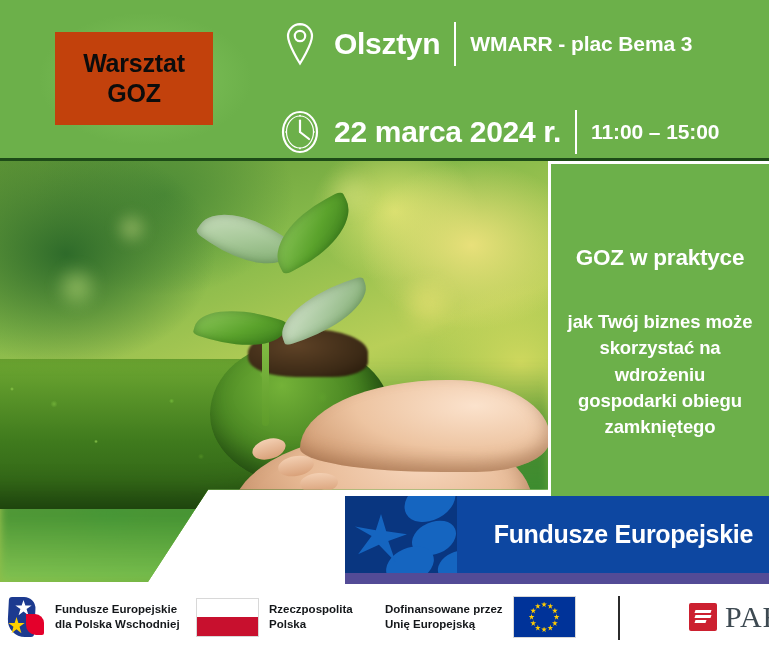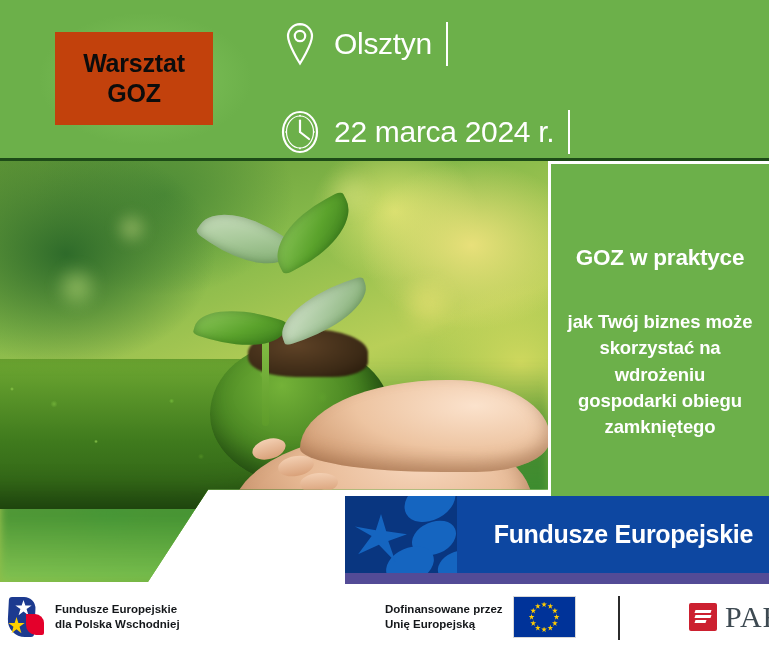--- a/index.html
+++ b/index.html
@@ -79,21 +79,21 @@
 
   .hicon {
     width: 40px; height: 48px;
     flex: none;
     display: flex; align-items: center; justify-content: center;
     margin-right: 14px;
   }
 
   .h-main {
     font-size: 30px;
-    font-weight: normal;
+    font-weight: bold;
     white-space: nowrap;
     letter-spacing: -0.3px;
   }
   .h-sep {
     width: 2px;
     background: #ffffff;
     margin: 0 14px;
     flex: none;
   }
   #row-place .h-sep { height: 44px; }
@@ -443,37 +443,39 @@
 
     <div class="info-row" id="row-place">
       <div class="hicon">
         <svg width="30" height="44" viewBox="0 0 30 44" aria-hidden="true">
           <path d="M15 2.2c-6.6 0-12 5.3-12 11.9 0 8.6 12 27.4 12 27.4s12-18.8 12-27.4c0-6.6-5.4-11.9-12-11.9z" fill="none" stroke="#ffffff" stroke-width="2.2"></path>
           <circle cx="15" cy="14" r="5.2" fill="none" stroke="#ffffff" stroke-width="2.2"></circle>
         </svg>
       </div>
       <div class="h-main">Olsztyn</div>
       <div class="h-sep"></div>
+      <div class="h-sub">WMARR - plac Bema 3</div>
     </div>
 
     <div class="info-row" id="row-time">
       <div class="hicon">
         <svg width="40" height="46" viewBox="0 0 40 46" aria-hidden="true">
           <ellipse cx="20" cy="23" rx="17" ry="20" fill="none" stroke="#ffffff" stroke-width="2.2"></ellipse>
           <ellipse cx="20" cy="23" rx="13.5" ry="16" fill="none" stroke="#ffffff" stroke-width="1.2"></ellipse>
           <line x1="20" y1="23" x2="20" y2="11.5" stroke="#ffffff" stroke-width="2.2" stroke-linecap="round"></line>
           <line x1="20" y1="23" x2="29" y2="30" stroke="#ffffff" stroke-width="2.2" stroke-linecap="round"></line>
           <circle cx="20" cy="6.6" r="0.9" fill="#ffffff"></circle>
           <circle cx="20" cy="39.4" r="0.9" fill="#ffffff"></circle>
           <circle cx="6.2" cy="23" r="0.9" fill="#ffffff"></circle>
           <circle cx="33.8" cy="23" r="0.9" fill="#ffffff"></circle>
         </svg>
       </div>
       <div class="h-main">22 marca 2024 r.</div>
       <div class="h-sep"></div>
+      <div class="h-sub">11:00 – 15:00</div>
     </div>
   </div>
   <div id="header-rule"></div>
 
   <div id="photo">
     <div class="ph-layer" id="ph-base"></div>
     <div class="ph-layer" id="ph-bokeh"></div>
     <div class="ph-layer" id="ph-lower"></div>
 
     <div id="moss-arm"></div>
@@ -518,20 +520,27 @@
         <div id="pw-white-star"></div>
         <div id="pw-yellow-star"></div>
         <div id="pw-red"></div>
       </div>
       <div class="flabel">
         <div>Fundusze Europejskie</div>
         <div>dla Polska Wschodniej</div>
       </div>
     </div>
 
+    <div class="fitem" style="left:196px;">
+      <div id="pl-flag"></div>
+      <div class="flabel">
+        <div>Rzeczpospolita</div>
+        <div>Polska</div>
+      </div>
+    </div>
 
     <div class="fitem" style="left:385px;">
       <div class="flabel" style="text-align:left;">
         <div>Dofinansowane przez</div>
         <div>Unię Europejską</div>
       </div>
       <div id="eu-flag">
           <div class="eu-star" style="left: 27.5px; top: 4.5px;"></div>
           <div class="eu-star" style="left: 33.75px; top: 6.17468px;"></div>
           <div class="eu-star" style="left: 38.3253px; top: 10.75px;"></div>

